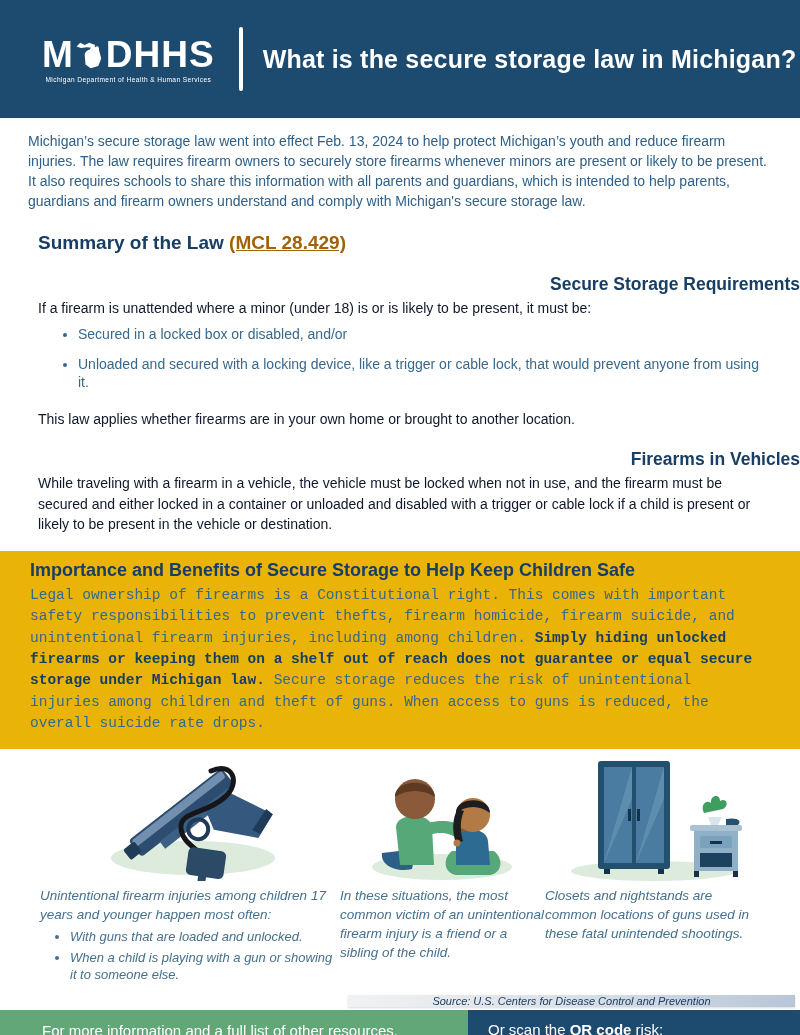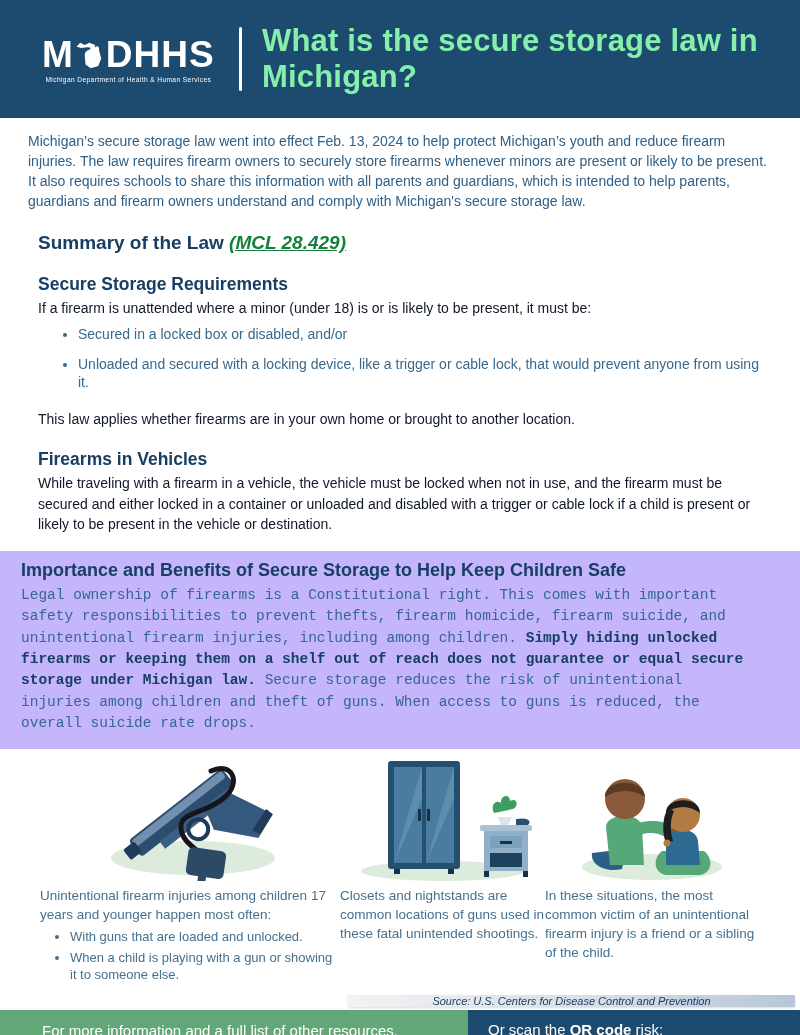--- a/index.html
+++ b/index.html
@@ -7,40 +7,40 @@
   body { font-family:"Liberation Sans", sans-serif; }
   .page { width:800px; height:1035px; background:#ffffff; overflow:hidden; display:flex; flex-direction:column; position:relative; }
 
   
   .header { background:#1d4a6f; height:118px; display:flex; align-items:center; flex-shrink:0; }
   .logo-block { margin-left:42px; display:flex; flex-direction:column; align-items:center; }
   .logo-row { display:flex; align-items:center; color:#ffffff; font-weight:bold; font-size:37px; letter-spacing:1px; line-height:1; }
   .logo-mitten { width:30px; height:34px; margin:0 1px; }
   .logo-tagline { color:#ffffff; font-size:6.6px; letter-spacing:0.4px; margin-top:3px; white-space:nowrap; }
   .header-divider { width:4px; height:64px; background:#ffffff; border-radius:2px; margin:0 20px 0 24px; }
-  .header-title { color:#86efac; font-weight:800; font-size:31px; letter-spacing:0.2px; }
+  .header-title { color:#ffffff; font-weight:800; font-size:25px; letter-spacing:0.2px; }
 
   
   .intro { margin:13px 28px 0 28px; font-size:14px; line-height:1.43; color:#2e6089; }
   .summary-heading { margin:21px 0 0 38px; font-size:19px; font-weight:800; color:#183e63; }
-  .law-link { color:#15803d; font-style:italic; text-decoration:underline; cursor:pointer;text-align:center; }
-  .sec-heading { margin:20px 0 3px 38px; font-size:17.5px; font-weight:800; color:#183e63; }
+  .law-link { color:#a16207; text-decoration:underline; cursor:pointer;text-align:center; }
+  .sec-heading { margin:20px 0 3px 38px; font-size:17.5px; font-weight:800; color:#183e63;text-align:right; }
   .sec-body { margin:0 30px 0 38px; font-size:14px; line-height:1.45; color:#0f172a; }
   .req-list { margin:7px 30px 7px 78px; list-style:disc; color:#37698c; }
   .req-list li { font-size:14px; line-height:1.3; margin-bottom:11px; color:#37698c; }
 
   
-  .green-band { margin-top:17px; background:#c4b5fd; padding:9px 45px 15px 21px; }
+  .green-band { margin-top:17px; background:#eab308; padding:9px 45px 15px 30px; }
   .green-band h3 { font-size:18px; font-weight:800; color:#173e63; margin-bottom:4px; }
   .green-band p { font-size:14.5px; line-height:1.47; color:#35688c;font-family:Liberation Mono, monospace; }
   .green-band .bold-run { font-weight:bold; color:#173e63; }
 
   
   .columns { display:grid; grid-template-columns:300px 205px 215px; justify-content:space-between; padding:4px 40px 0 40px; }
-  .col { display:flex; flex-direction:column; }
+  .col { display:flex; flex-direction:column;font-style:italic; }
   .illus { height:128px; display:flex; align-items:flex-end; justify-content:center; }
   .col-text { font-size:13.5px; line-height:1.4; color:#45708e; margin-top:6px; }
   .col-list { margin:3px 0 0 30px; list-style:disc; }
   .col-list li { font-size:13px; line-height:1.35; color:#45708e; margin-bottom:3px; }
 
   
   .source-bar { margin:8px 5px 3px auto; width:447px; height:30px; background:linear-gradient(90deg,#f1f2f3 0%,#d8dee6 55%,#b7c6d8 100%); display:flex; align-items:center; justify-content:center; box-shadow:0 1px 2px rgba(0,0,0,0.15); }
   .source-bar span { font-size:11px; font-style:italic; color:#1b3e63; }
 
   
@@ -120,20 +120,43 @@
       </div>
       <div class="col-text">Unintentional firearm injuries among children 17 years and younger happen most often:</div>
       <ul class="col-list">
         <li>With guns that are loaded and unlocked.</li>
         <li>When a child is playing with a gun or showing it to someone else.</li>
       </ul>
     </div>
 
     <div class="col">
       <div class="illus">
+        <svg width="165" height="124" viewBox="0 0 165 124">
+          <ellipse cx="82" cy="110" rx="70" ry="13" fill="#dcebdb"></ellipse>
+
+          <path d="M22 96 C20 108 36 116 52 112 L56 92 Z" fill="#2b5e88"></path>
+          <path d="M36 70 C36 56 70 54 72 70 L74 108 L40 108 Z" fill="#57a878"></path>
+          <circle cx="55" cy="42" r="20" fill="#8a5a3a"></circle>
+          <path d="M35 40 C34 22 74 20 75 40 C64 32 46 32 35 40 Z" fill="#5d3b22"></path>
+          <path d="M68 66 C84 62 96 64 104 72 L100 84 C92 76 80 74 70 78 Z" fill="#57a878"></path>
+          <circle cx="103" cy="77" r="6" fill="#8a5a3a"></circle>
+
+          <path d="M96 118 C84 116 82 102 92 94 L134 94 C144 102 142 116 130 118 Z" fill="#57a878"></path>
+          <path d="M96 84 C96 70 126 68 128 84 L130 108 L96 108 Z" fill="#2e6b93"></path>
+          <circle cx="113" cy="58" r="17" fill="#b27a45"></circle>
+          <path d="M96 56 C95 40 130 38 130 56 C120 48 106 48 96 56 Z" fill="#1d1d1f"></path>
+          <path d="M98 52 C92 60 92 76 96 86 L103 84 C100 74 100 62 104 54 Z" fill="#1d1d1f"></path>
+          <circle cx="97" cy="86" r="3.5" fill="#b27a45"></circle>
+        </svg>
+      </div>
+      <div class="col-text">In these situations, the most common victim of an unintentional firearm injury is a friend or a sibling of the child.</div>
+    </div>
+
+    <div class="col">
+      <div class="illus">
         <svg width="190" height="124" viewBox="0 0 190 124">
           <ellipse cx="95" cy="114" rx="82" ry="10" fill="#dcebdb"></ellipse>
 
           <rect x="40" y="4" width="72" height="108" rx="3" fill="#24506f"></rect>
           <rect x="46" y="10" width="28" height="96" fill="#4a7ca1"></rect>
           <rect x="78" y="10" width="28" height="96" fill="#4a7ca1"></rect>
           <polygon points="46,106 74,10 74,42 46,106" fill="#6f9cba" opacity="0.55"></polygon>
           <polygon points="78,106 106,10 106,42 78,106" fill="#6f9cba" opacity="0.55"></polygon>
           <rect x="70" y="52" width="3" height="12" fill="#16314a"></rect>
           <rect x="79" y="52" width="3" height="12" fill="#16314a"></rect>
@@ -147,43 +170,20 @@
           <rect x="132" y="68" width="52" height="6" rx="2" fill="#a9c3d3"></rect>
           <rect x="136" y="74" width="44" height="40" fill="#8fb0c6"></rect>
           <rect x="142" y="79" width="32" height="12" rx="2" fill="#7ba2bc"></rect>
           <rect x="152" y="84" width="12" height="3" fill="#16314a"></rect>
           <rect x="142" y="96" width="32" height="14" fill="#1d4260"></rect>
           <rect x="136" y="114" width="5" height="6" fill="#16314a"></rect>
           <rect x="175" y="114" width="5" height="6" fill="#16314a"></rect>
         </svg>
       </div>
       <div class="col-text">Closets and nightstands are common locations of guns used in these fatal unintended shootings.</div>
-    </div>
-
-    <div class="col">
-      <div class="illus">
-        <svg width="165" height="124" viewBox="0 0 165 124">
-          <ellipse cx="82" cy="110" rx="70" ry="13" fill="#dcebdb"></ellipse>
-
-          <path d="M22 96 C20 108 36 116 52 112 L56 92 Z" fill="#2b5e88"></path>
-          <path d="M36 70 C36 56 70 54 72 70 L74 108 L40 108 Z" fill="#57a878"></path>
-          <circle cx="55" cy="42" r="20" fill="#8a5a3a"></circle>
-          <path d="M35 40 C34 22 74 20 75 40 C64 32 46 32 35 40 Z" fill="#5d3b22"></path>
-          <path d="M68 66 C84 62 96 64 104 72 L100 84 C92 76 80 74 70 78 Z" fill="#57a878"></path>
-          <circle cx="103" cy="77" r="6" fill="#8a5a3a"></circle>
-
-          <path d="M96 118 C84 116 82 102 92 94 L134 94 C144 102 142 116 130 118 Z" fill="#57a878"></path>
-          <path d="M96 84 C96 70 126 68 128 84 L130 108 L96 108 Z" fill="#2e6b93"></path>
-          <circle cx="113" cy="58" r="17" fill="#b27a45"></circle>
-          <path d="M96 56 C95 40 130 38 130 56 C120 48 106 48 96 56 Z" fill="#1d1d1f"></path>
-          <path d="M98 52 C92 60 92 76 96 86 L103 84 C100 74 100 62 104 54 Z" fill="#1d1d1f"></path>
-          <circle cx="97" cy="86" r="3.5" fill="#b27a45"></circle>
-        </svg>
-      </div>
-      <div class="col-text">In these situations, the most common victim of an unintentional firearm injury is a friend or a sibling of the child.</div>
     </div>
 
   </section>
 
   <div class="source-bar">
     <span>Source: U.S. Centers for Disease Control and Prevention</span>
   </div>
 
   <div class="footer">
     <div class="footer-left">

